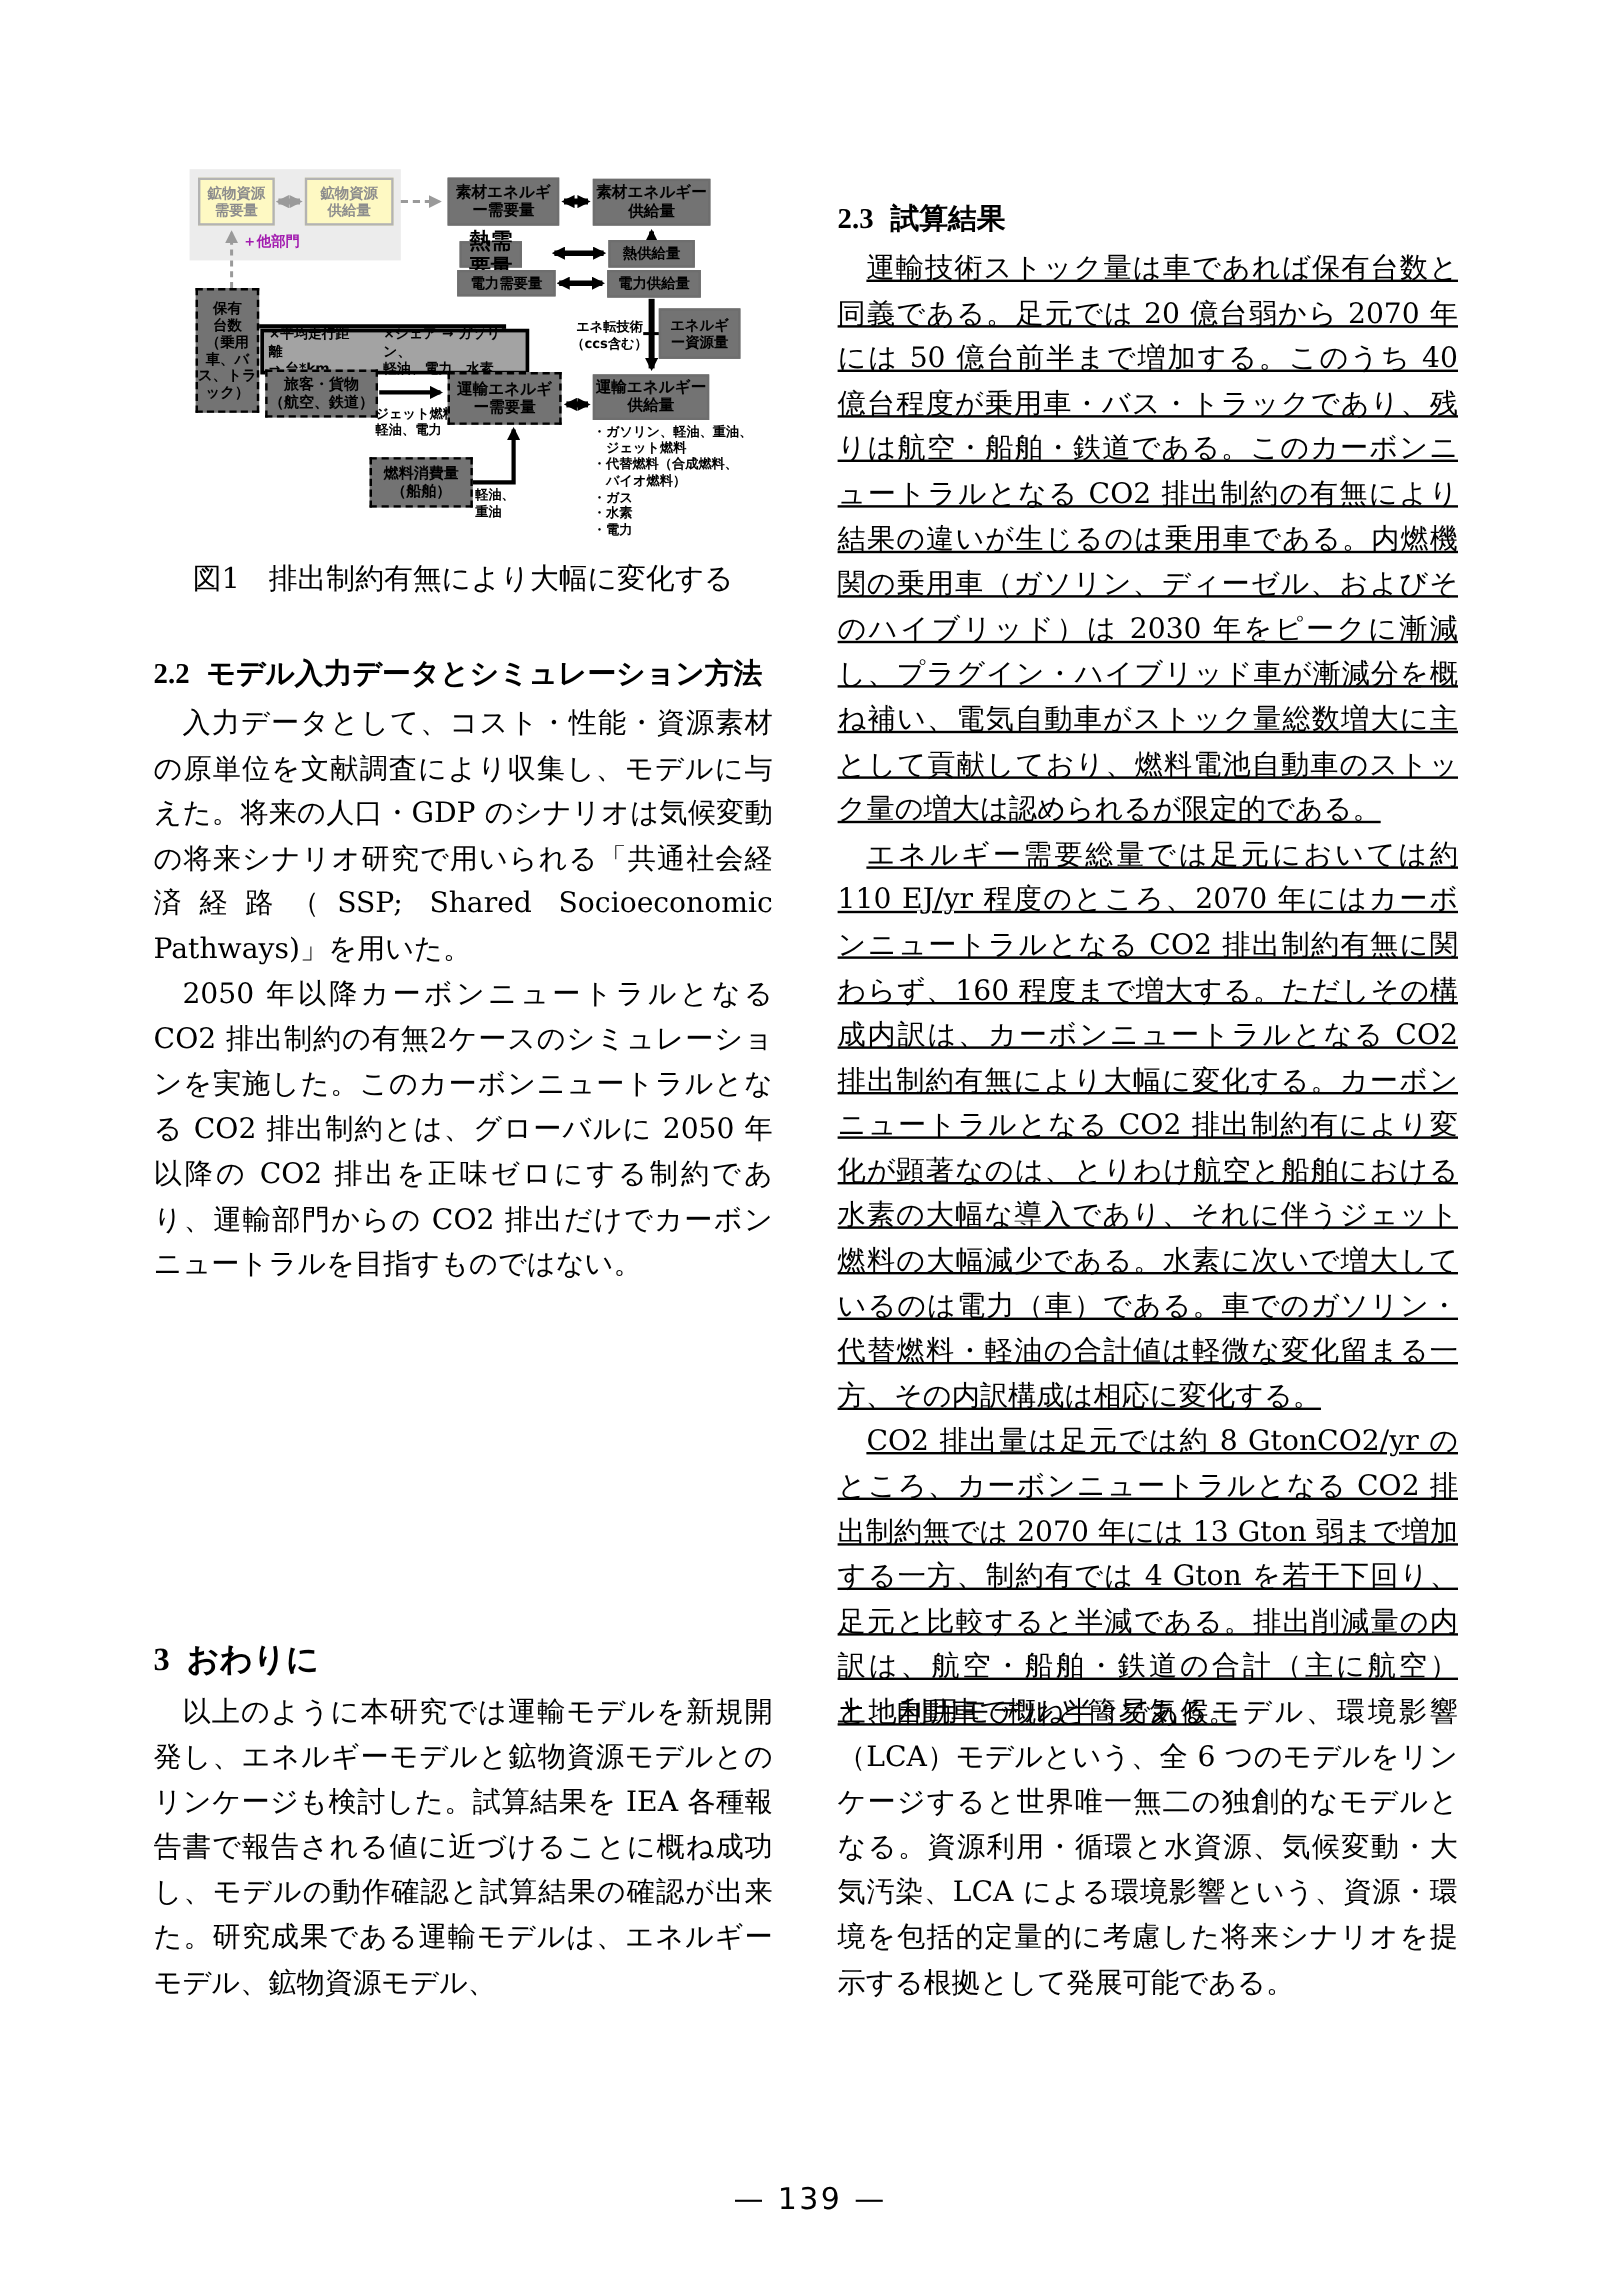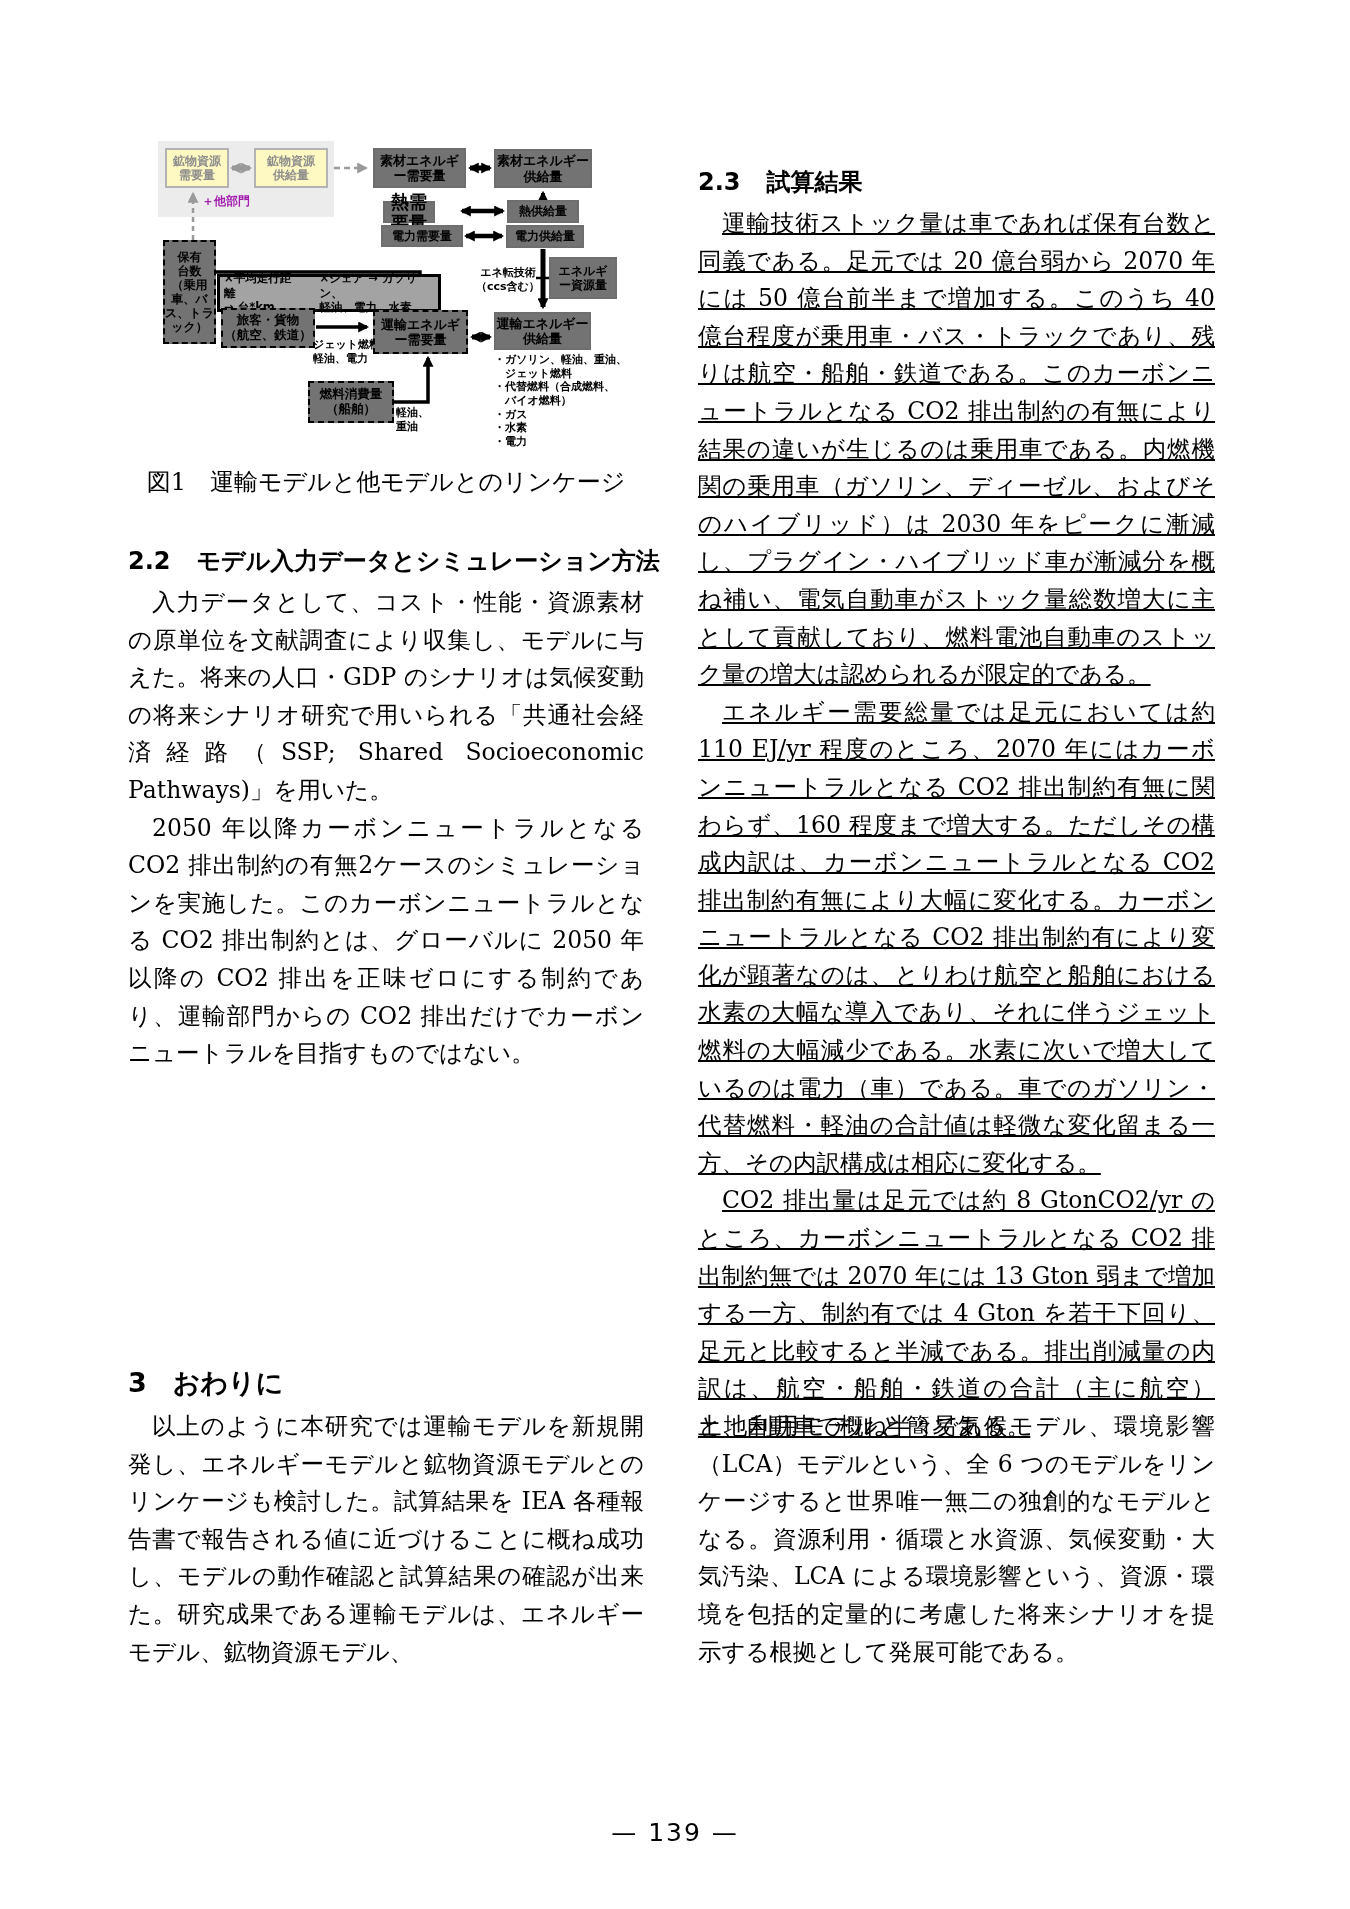--- a/index.html
+++ b/index.html
@@ -10,21 +10,21 @@
   }
   
   .col { position:absolute; }
   .body-text { font-size:23.5px; line-height:37.6px; text-align:justify; }
   .body-text p { margin:0; }
   .body-text p.indent { text-indent:24px; }
   .sec-heading {
     position:absolute; font-family:"DejaVu Sans", sans-serif; font-weight:bold;
     font-size:24px; white-space:nowrap;
   }
-  .sec-heading .num { margin-right:26px; }
+  .sec-heading .num { margin-right:14px;font-family:Liberation Serif, serif; }
   .sec-heading-big { font-size:27px; }
   .fig-caption {
     position:absolute; text-align:center; font-size:24px;
     font-family:"DejaVu Serif", serif;
   }
   .footer {
     position:absolute; left:0; width:1350px; text-align:center;
     font-family:"DejaVu Sans", sans-serif; font-size:25px; letter-spacing:2px;
   }
   
@@ -136,21 +136,21 @@
 ・ガス
 ・水素
 ・電力</div>
 
     <div class="figbox dashedb" style="left:180px; top:271px; width:86px; height:42px; font-size:12.5px;">燃料消費量
 （船舶）</div>
     <div class="figlabel" style="left:268px; top:296px; font-size:11px;">軽油、
 重油</div>
   </div>
 
-  <div class="fig-caption" style="left:128px; top:466px; width:516px;">図1　運輸モデルと他モデルとのリンケージ</div>
+  <div class="fig-caption" style="left:128px; top:466px; width:516px;">図1　排出制約有無により大幅に変化する</div>
 
   <div class="sec-heading" style="left:128px; top:545px;">
     <span class="num">2.2</span><span>モデル入力データとシミュレーション方法</span>
   </div>
   <div class="col body-text" style="left:128px; top:584px; width:516px;">
     <p class="indent">入力データとして、コスト・性能・資源素材の原単位を文献調査により収集し、モデルに与えた。将来の人口・GDP のシナリオは気候変動の将来シナリオ研究で用いられる「共通社会経済経路（SSP; Shared Socioeconomic Pathways)」を用いた。</p>
     <p class="indent">2050 年以降カーボンニュートラルとなる CO2 排出制約の有無2ケースのシミュレーションを実施した。このカーボンニュートラルとなる CO2 排出制約とは、グローバルに 2050 年以降の CO2 排出を正味ゼロにする制約であり、運輸部門からの CO2 排出だけでカーボンニュートラルを目指すものではない。</p>
   </div>
 
   <div class="sec-heading" style="left:698px; top:166px;">

